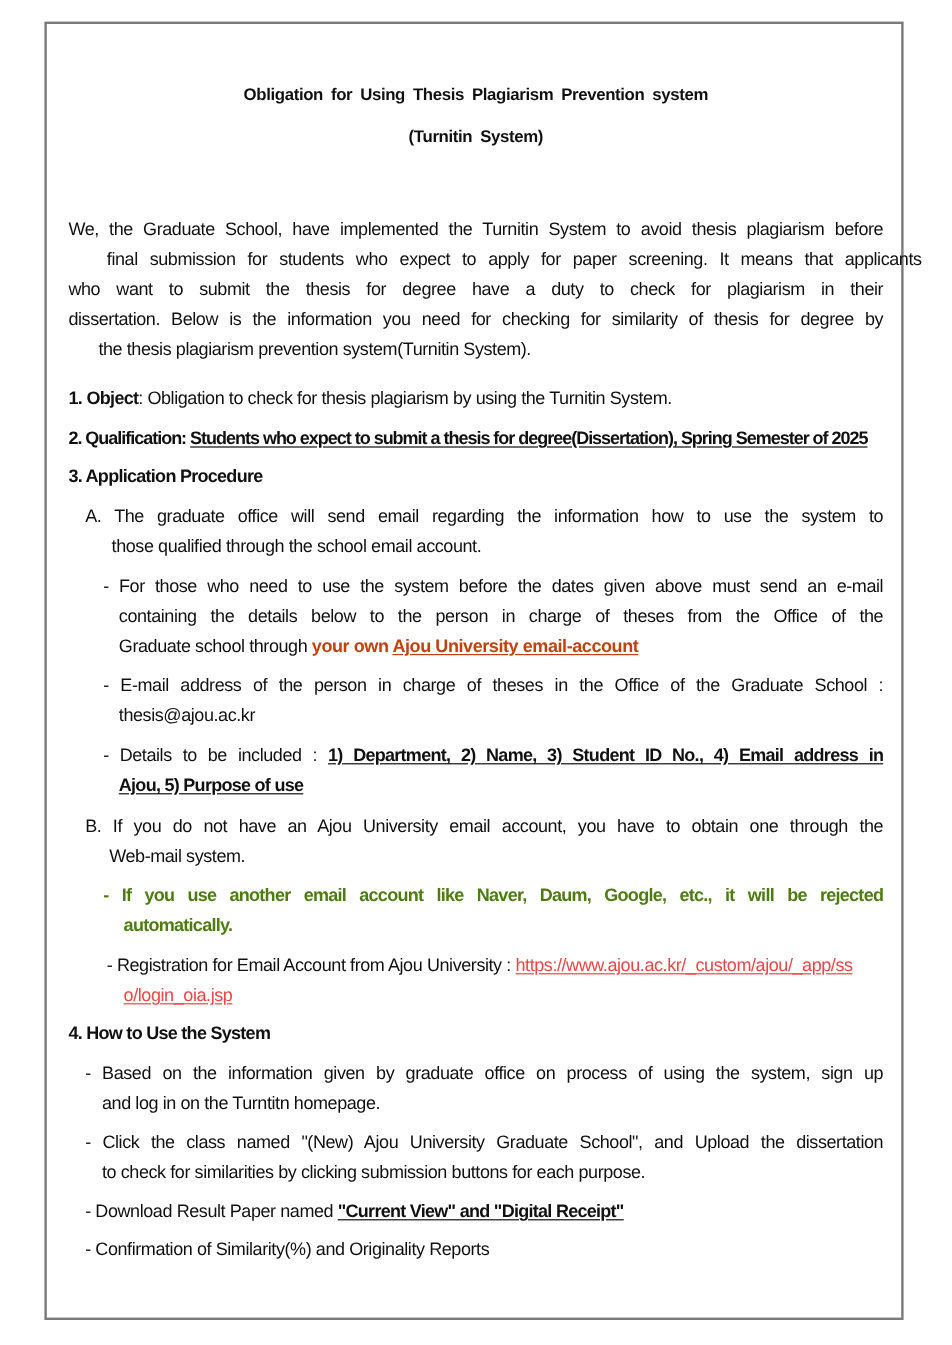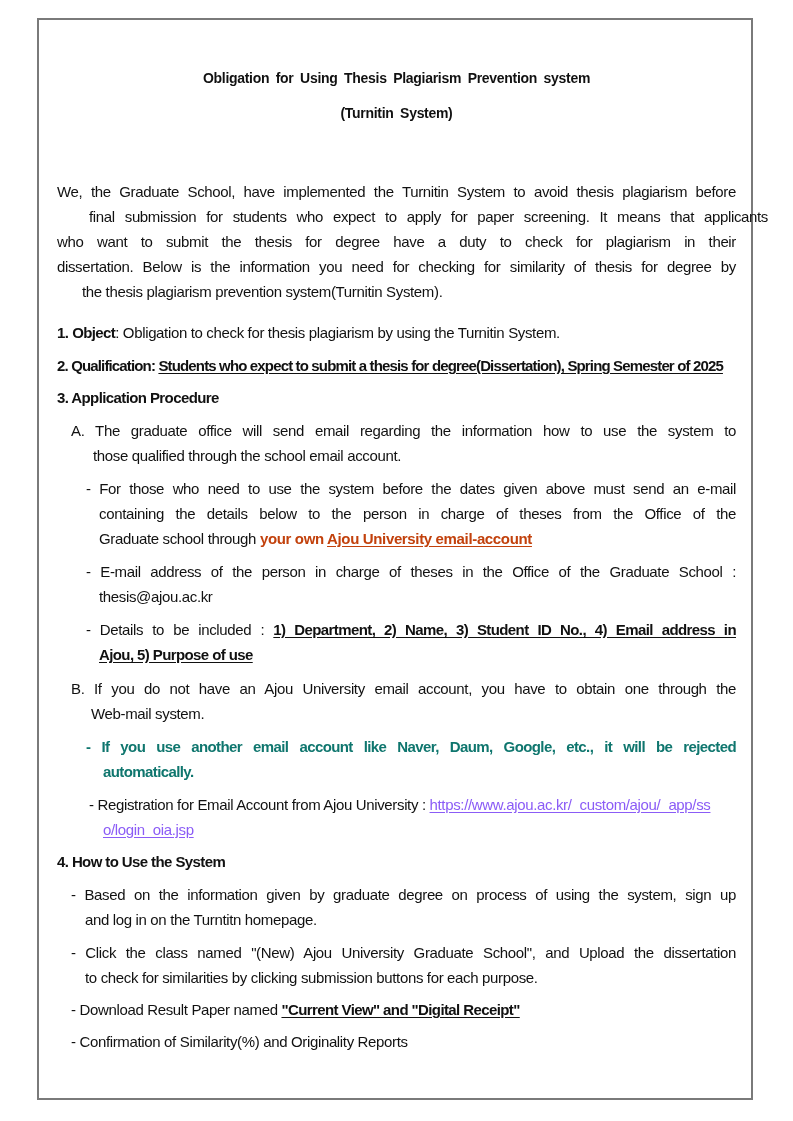--- a/index.html
+++ b/index.html
@@ -18,22 +18,22 @@
   .t1 { top: 70px; }
   .t2 { top: 105px; }
   .line {
     position: absolute; font-size: 15px; line-height: 20px; white-space: nowrap;
     letter-spacing: -0.35px;
   }
   .just { text-align: justify; text-align-last: justify; }
   .b { font-weight: bold; letter-spacing: -0.6px; }
   .u { text-decoration: underline; text-underline-offset: 2px; }
   .blue { color: #c2410c; font-weight: bold; }
-  .red { color: #0f766e; font-weight: bold; }
-  .purple { color: #8b5cf6; text-decoration: underline; text-underline-offset: 2px; }
+  .red { color: #4d7c0f; font-weight: bold; }
+  .purple { color: #ef4444; text-decoration: underline; text-underline-offset: 2px; }
 </style>
 </head>
 <body>
 
 <div class="frame"></div>
 
 <div class="title t1">Obligation for Using Thesis Plagiarism Prevention system</div>
 <div class="title t2">(Turnitin System)</div>
 
 <div class="line just" style="left:57px;width:679px;top:182px;">We, the Graduate School, have implemented the Turnitin System to avoid thesis plagiarism before</div>
@@ -77,21 +77,21 @@
 <div class="line just red" style="left:86px;width:650px;top:737px;letter-spacing:-0.6px;">- If you use another email account like Naver, Daum, Google, etc., it will be rejected</div>
 <div class="line red" style="left:103px;top:762px;letter-spacing:-0.6px;">automatically.</div>
 
 <div class="line" style="left:89px;top:795px;">
   <span>- Registration for Email Account from Ajou University : </span><span class="purple">https://www.ajou.ac.kr/_custom/ajou/_app/ss</span>
 </div>
 <div class="line purple" style="left:103px;top:820px;">o/login_oia.jsp</div>
 
 <div class="line b" style="left:57px;top:852px;">4. How to Use the System</div>
 
-<div class="line just" style="left:71px;width:665px;top:885px;">- Based on the information given by graduate degree on process of using the system, sign up</div>
+<div class="line just" style="left:71px;width:665px;top:885px;">- Based on the information given by graduate office on process of using the system, sign up</div>
 <div class="line" style="left:85px;top:910px;">and log in on the Turntitn homepage.</div>
 
 <div class="line just" style="left:71px;width:665px;top:943px;">- Click the class named "(New) Ajou University Graduate School", and Upload the dissertation</div>
 <div class="line" style="left:85px;top:968px;">to check for similarities by clicking submission buttons for each purpose.</div>
 
 <div class="line" style="left:71px;top:1000px;text-align:right;">
   <span>- Download Result Paper named </span><span class="b u">"Current View" and "Digital Receipt"</span>
 </div>
 
 <div class="line" style="left:71px;top:1032px;">- Confirmation of Similarity(%) and Originality Reports</div>

